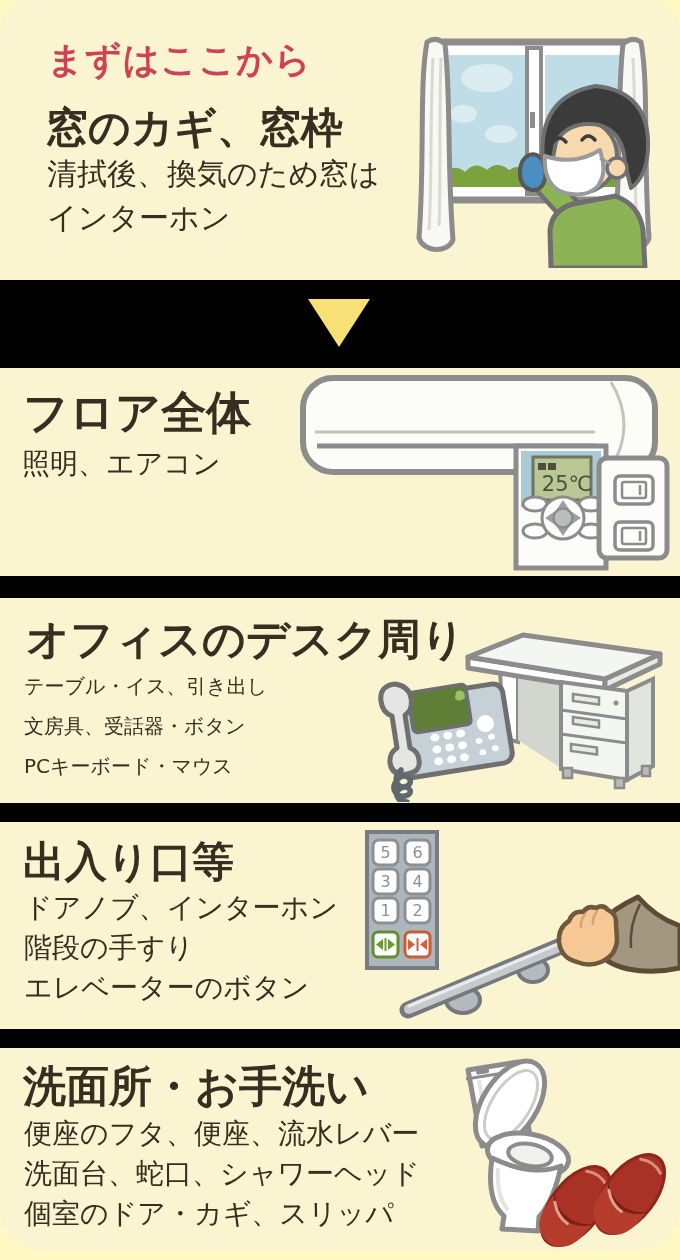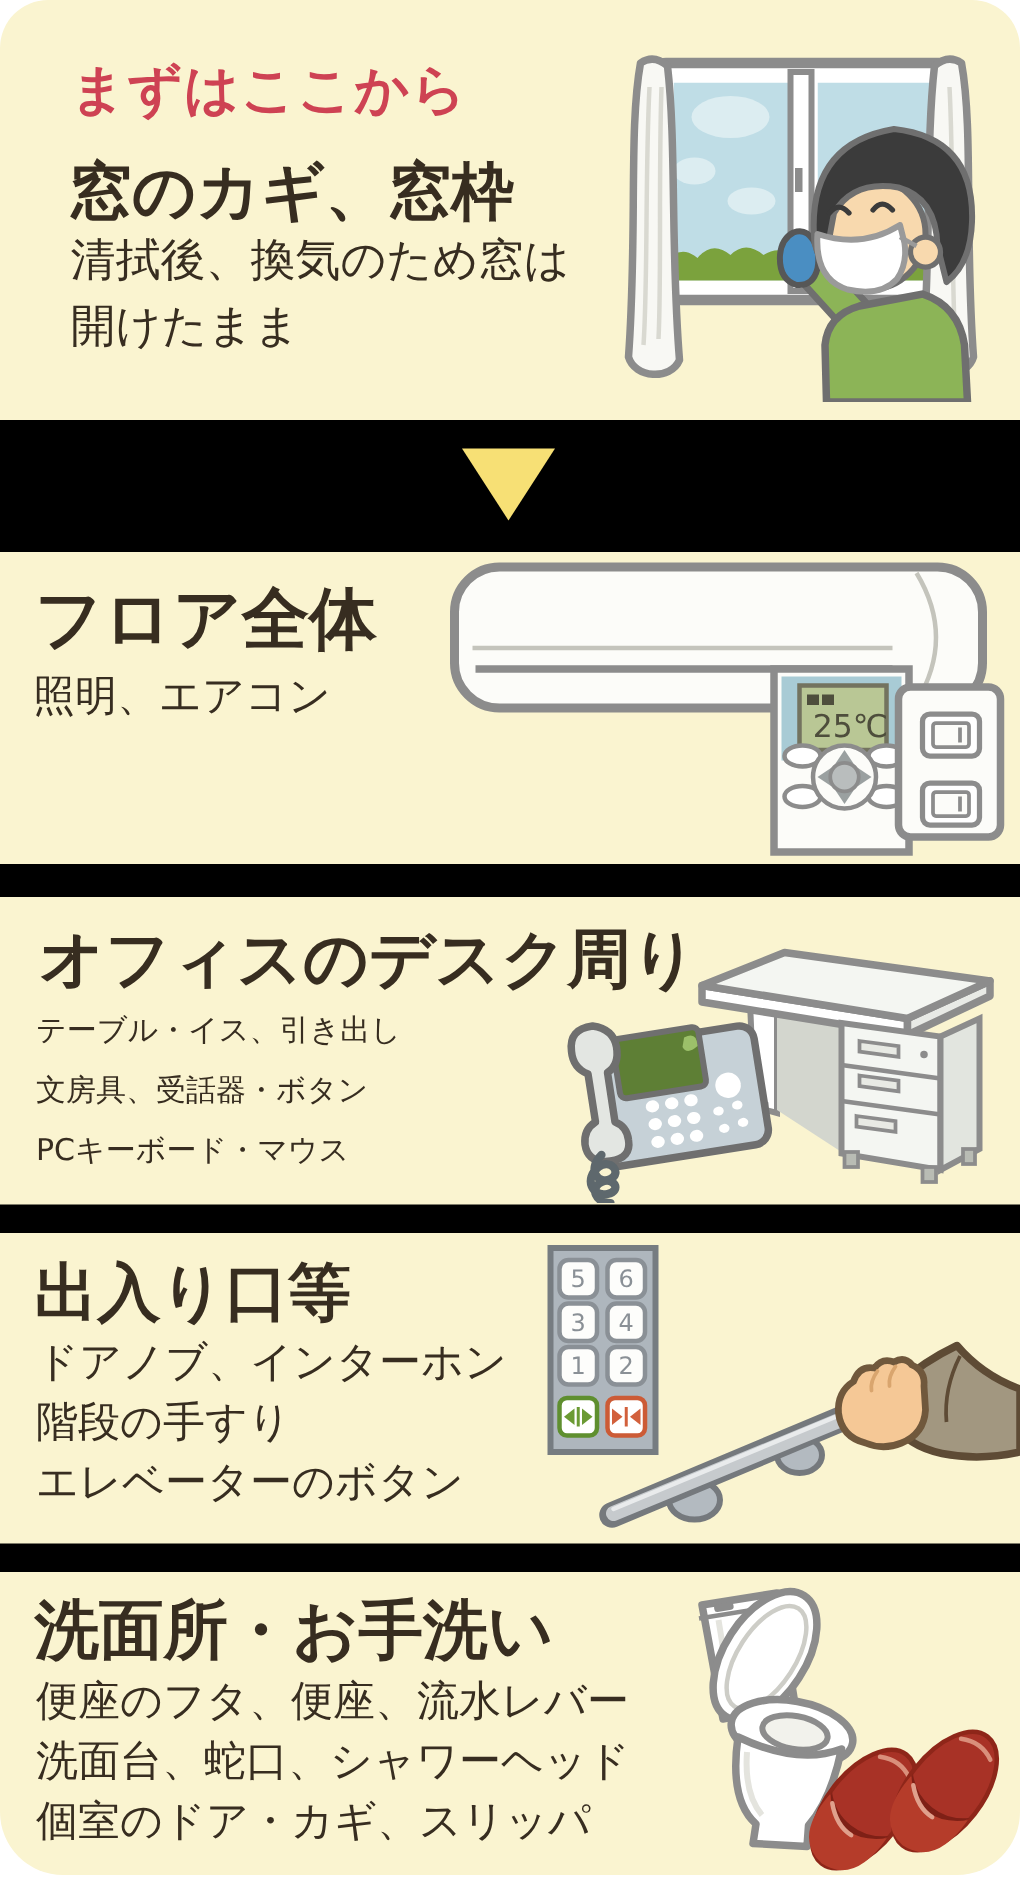--- a/index.html
+++ b/index.html
@@ -1,16 +1,16 @@
 <!DOCTYPE html>
 <html><head>
 <meta charset="utf-8">
 <style>
   html,body{margin:0;padding:0;background:#000;}
-  .stage{position:relative;width:680px;height:1260px;background:#ffffff;overflow:hidden;
+  .stage{position:relative;width:680px;height:1260px;background:#fef9c3;overflow:hidden;
          font-family:"DejaVu Sans","Liberation Sans",sans-serif;}
   .card{position:absolute;left:0;top:0;width:680px;height:1250px;
         background:#FAF4D0;border-radius:32px 32px 42px 42px;}
   .band{position:absolute;left:0;width:680px;background:#000;}
   .band1{top:280px;height:88px;}
   .band2{top:576px;height:22px;}
   .band3{top:803px;height:19px;}
   .band4{top:1029px;height:19px;}
   .arrow-down{position:absolute;left:308px;top:299px;width:0;height:0;
         border-left:31px solid transparent;border-right:31px solid transparent;
@@ -38,21 +38,21 @@
 </head>
 <body>
 
 <div class="stage">
   <div class="card"></div>
 
   <div class="txt kicker">まずはここから</div>
   <div class="txt h1 s1t">窓のカギ、窓枠</div>
   <div class="txt s1b">
     <div>清拭後、換気のため窓は</div>
-    <div>開けたまま</div>
+    <div>インターホン</div>
   </div>
 
   <svg class="illus svg1" width="262" height="252" viewBox="0 0 262 252">
     <defs>
       <clipPath id="paneL">
           <rect x="46" y="39" width="82" height="132"></rect>
         </clipPath>
       <clipPath id="paneR">
           <rect x="142" y="39" width="78" height="132"></rect>
         </clipPath>

